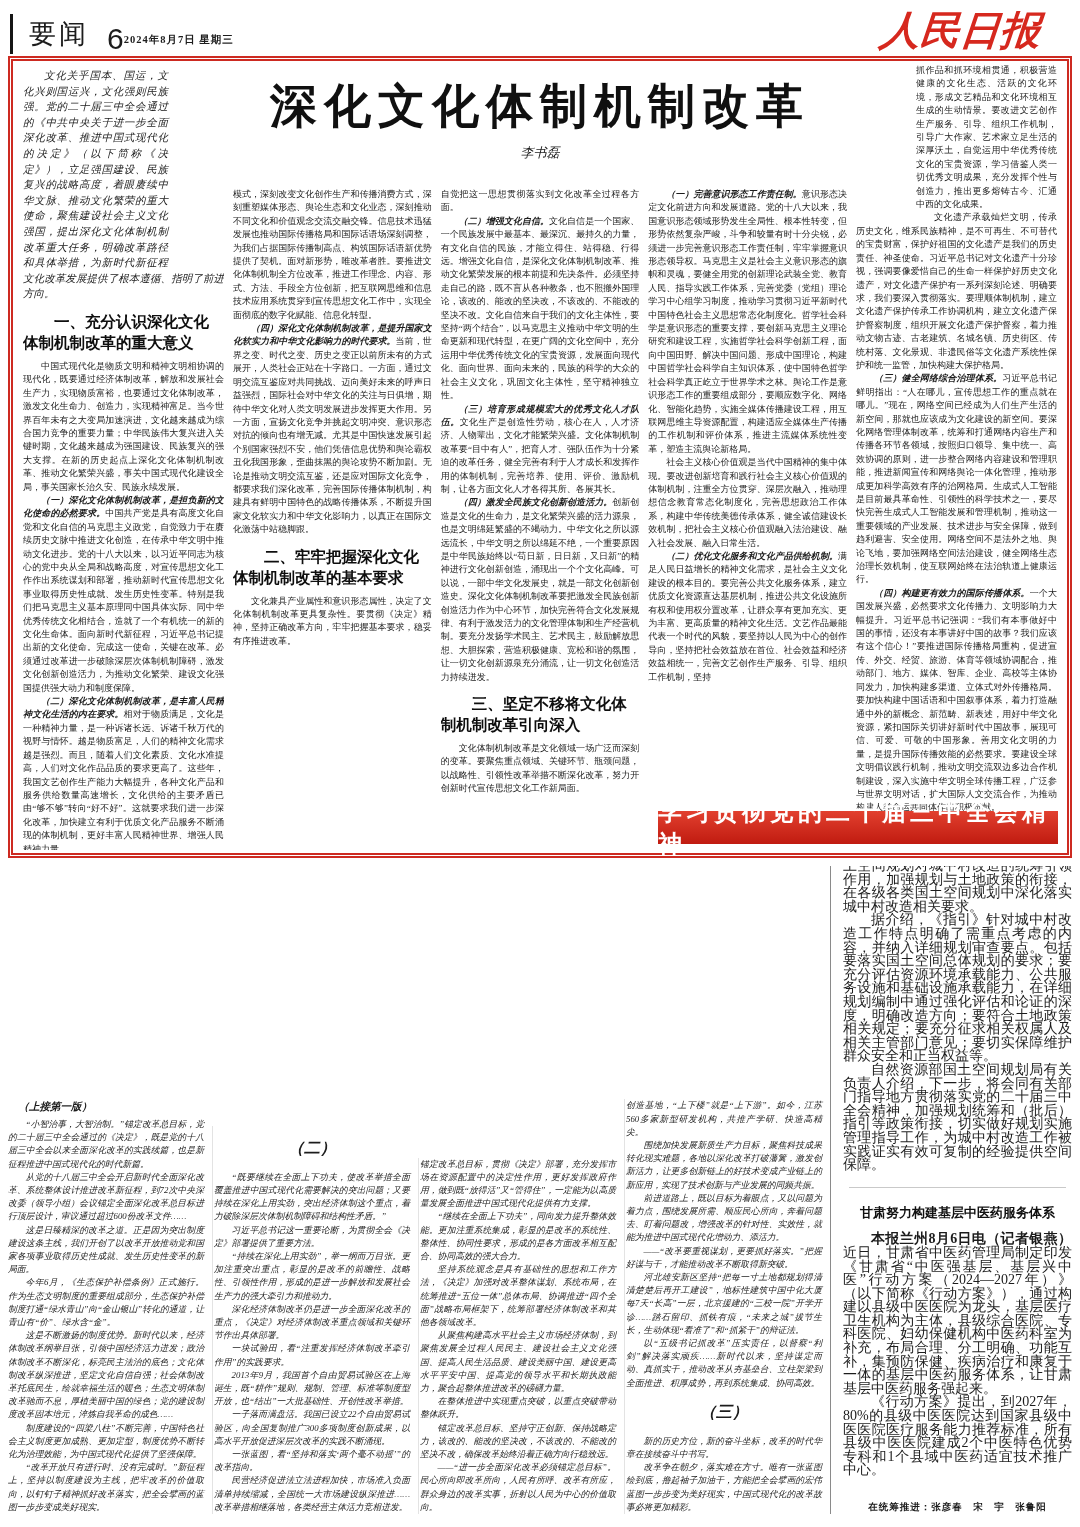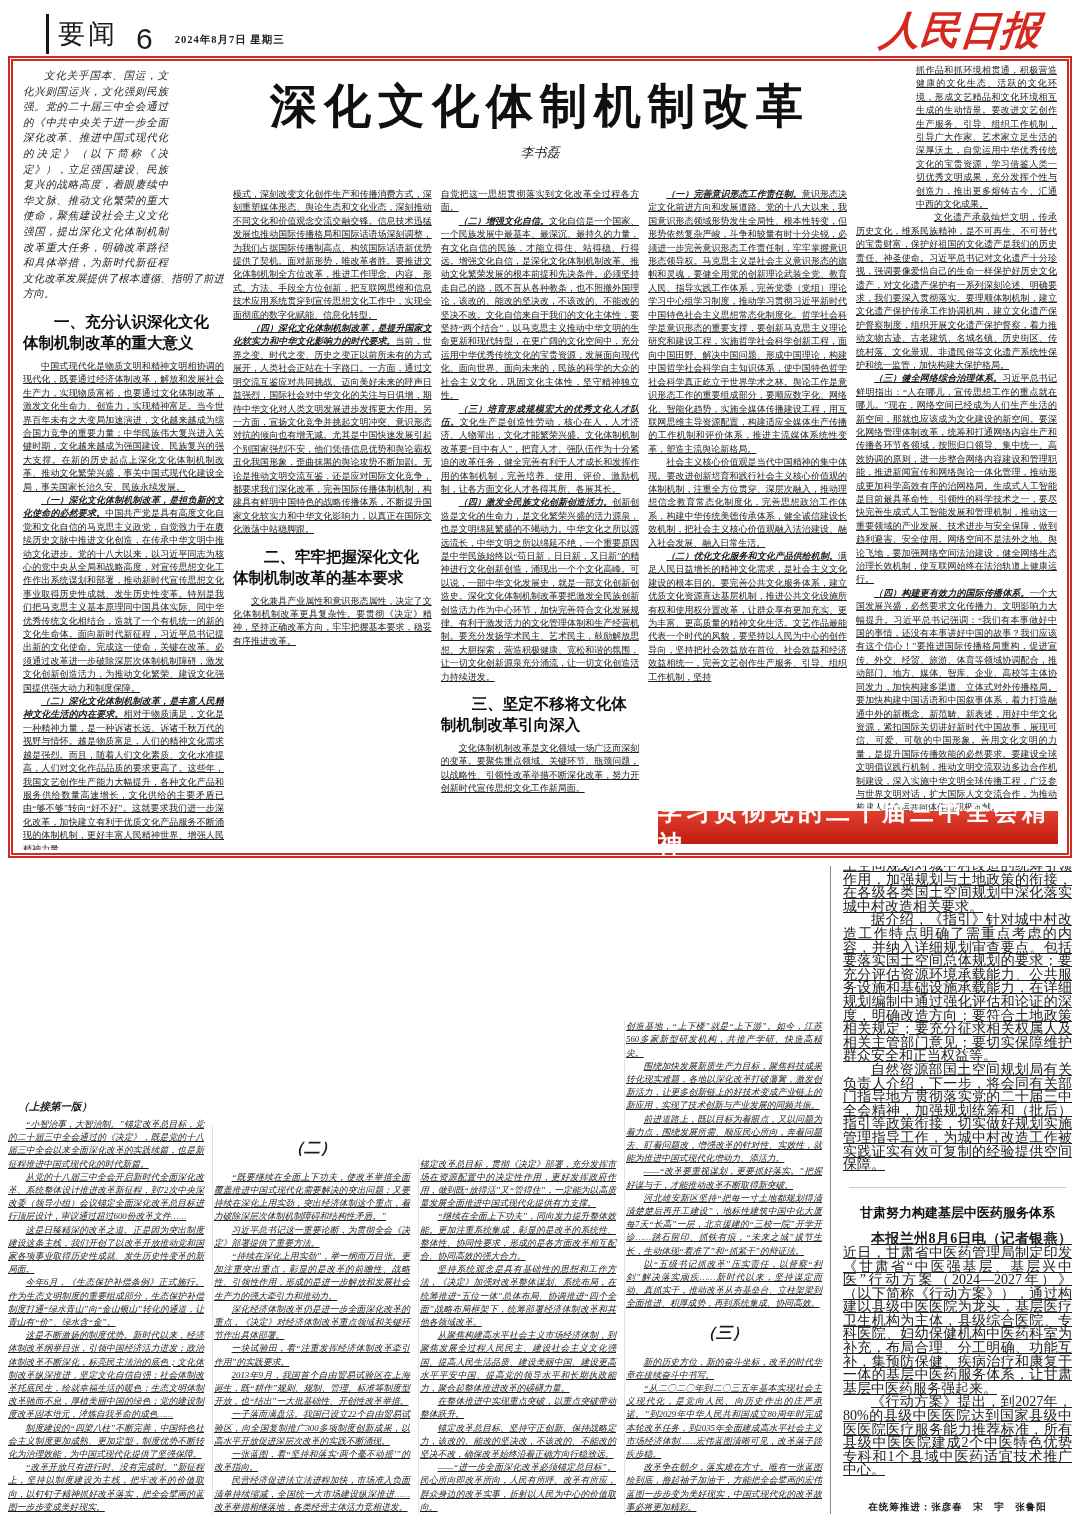--- a/index.html
+++ b/index.html
@@ -3,39 +3,39 @@
 <meta charset="utf-8">
 <style>
   html,body{margin:0;padding:0;background:#f2f2f2;}
   .page{width:1080px;height:1527px;position:relative;background:#fff;margin:0 auto;
         font-family:"Liberation Serif","DejaVu Serif",serif;color:#1c1c1c;overflow:hidden;
         outline:1px solid #ddd;}
   
   .masthead{height:56px;display:flex;justify-content:space-between;align-items:flex-end;
             padding:6px 14px 2px 10px;box-sizing:border-box;}
   .mh-left{display:flex;align-items:flex-end;}
-  .section-name{border-left:3px solid #161616;padding:2px 2px 2px 9px;font-size:27px;
-                font-family:"Liberation Sans","DejaVu Sans",sans-serif;font-weight:500;letter-spacing:3px;margin-left:36px;}
+  .section-name{border-left:3px solid #161616;padding:2px 2px 2px 16px;font-size:27px;
+                font-family:"Liberation Sans","DejaVu Sans",sans-serif;font-weight:500;letter-spacing:3px;}
   .page-num{font-size:30px;font-family:"Liberation Sans","DejaVu Sans",sans-serif;font-weight:400;
             margin-left:16px;line-height:1;}
-  .mh-date{font-size:10.5px;font-weight:bold;margin-left:22px;padding-bottom:7px;letter-spacing:1px;}
+  .mh-date{font-size:10.5px;font-weight:bold;padding-bottom:7px;letter-spacing:1px;}
   .paper-logo{font-size:40px;line-height:1;color:#d6281e;font-weight:bold;font-style:italic;
               font-family:"DejaVu Serif",serif;transform:skewX(-5deg);padding:0 26px 4px 0;}
   
   .main-box{position:relative;margin:0 8px;height:802px;border:5px double #cd2a21;
             box-sizing:border-box;display:flex;gap:9px;padding:3px 10px;background:#fff;}
   .col{flex:0 0 auto;width:201px;overflow:hidden;text-align:justify;}
   .mid{flex:1 1 auto;display:flex;flex-direction:column;overflow:hidden;}
   .headline{text-align:center;height:124px;box-sizing:border-box;padding-top:16px;}
   .main-title{margin:0;font-family:"Liberation Sans","DejaVu Sans",sans-serif;font-weight:900;
               font-size:47px;line-height:1.1;letter-spacing:7px;color:#101010;}
   .author{font-size:13px;margin-top:12px;font-style:italic;}
   .mid-cols{flex:1;display:flex;gap:9px;overflow:hidden;}
   .mid-cols .col{width:calc((100% - 18px)/3);}
-  .body-p{margin:0;text-indent:2em;font-size:9px;line-height:13.4px;text-decoration:underline;}
+  .body-p{margin:0;text-indent:2em;font-size:9px;line-height:13.4px;}
   .noind{text-indent:0;}
   .lede{margin:4px 0 5px;text-indent:2em;font-size:10.5px;line-height:15.6px;font-style:italic;}
   .plead{font-weight:bold;font-style:italic;}
   .sec-head{font-family:"Liberation Sans","DejaVu Sans",sans-serif;font-weight:800;font-size:15.5px;
             line-height:21px;margin:9px 0 7px;text-indent:2em;text-align:left;color:#0e0e0e;}
   .notch-r{float:right;width:56px;height:198px;}
   .notch-l{float:left;width:60px;height:150px;}
   .banner{position:absolute;right:9px;bottom:9px;width:400px;height:33px;
           background:linear-gradient(#e2402f,#c01b10);color:#fff;
           font-family:Liberation Sans, sans-serif;font-weight:800;font-size:24px;
@@ -151,21 +151,20 @@
       </div>
     <div class="bcol">
         <p class="body-p noind">创造基地，“上下楼”就是“上下游”。如今，江苏560多家新型研发机构，共推产学研、快造高精尖。</p>
         <p class="body-p">围绕加快发展新质生产力目标，聚焦科技成果转化现实难题，各地以深化改革打破藩篱，激发创新活力，让更多创新链上的好技术变成产业链上的新应用，实现了技术创新与产业发展的同频共振。</p>
         <p class="body-p">前进道路上，既以目标为着眼点，又以问题为着力点，围绕发展所需、顺应民心所向，奔着问题去、盯着问题改，增强改革的针对性、实效性，就能为推进中国式现代化增动力、添活力。</p>
         <p class="body-p">——“改革要重视谋划，更要抓好落实。”把握好谋与干，才能推动改革不断取得新突破。</p>
         <p class="body-p">河北雄安新区坚持“把每一寸土地都规划得清清楚楚后再开工建设”，地标性建筑中国中化大厦每7天“长高”一层，北京援建的“三校一院”开学开诊……踏石留印、抓铁有痕，“未来之城”拔节生长，生动体现“看准了”和“抓紧干”的辩证法。</p>
         <p class="body-p">以“五级书记抓改革”压实责任，以督察“利剑”解决落实顽疾……新时代以来，坚持谋定而动、真抓实干，推动改革从夯基垒台、立柱架梁到全面推进、积厚成势，再到系统集成、协同高效。</p>
         <div class="head-center">（三）</div>
         <p class="body-p">新的历史方位，新的奋斗坐标，改革的时代华章在接续奋斗中书写。</p>
-        <p class="body-p">“从二〇二〇年到二〇三五年基本实现社会主义现代化，是党向人民、向历史作出的庄严承诺。”到2029年中华人民共和国成立80周年时完成本轮改革任务，到2035年全面建成高水平社会主义市场经济体制……宏伟蓝图清晰可见，改革落子蹄疾步稳。</p>
         <p class="body-p">改革争在朝夕，落实难在方寸。唯有一张蓝图绘到底，撸起袖子加油干，方能把全会擘画的宏伟蓝图一步步变为美好现实，中国式现代化的改革故事必将更加精彩。</p>
       </div>
     <aside class="news-col">
       <article>
         <h2 class="news-title">城中村改造国土空间规划政策指引发布</h2>
         <div class="news-body">
             <p class="body-p"><b class="plead">本报北京8月6日电（记者常钦）</b>日前，自然资源部办公厅印发《城中村改造国土空间规划政策指引》（以下简称《指引》），要求充分发挥国土空间规划对城中村改造的统筹引领作用，加强规划与土地政策的衔接，在各级各类国土空间规划中深化落实城中村改造相关要求。</p>
             <p class="body-p">据介绍，《指引》针对城中村改造工作特点明确了需重点考虑的内容，并纳入详细规划审查要点。包括要落实国土空间总体规划的要求；要充分评估资源环境承载能力、公共服务设施和基础设施承载能力，在详细规划编制中通过强化评估和论证的深度，明确改造方向；要符合土地政策相关规定；要充分征求相关权属人及相关主管部门意见；要切实保障维护群众安全和正当权益等。</p>
             <p class="body-p">自然资源部国土空间规划局有关负责人介绍，下一步，将会同有关部门指导地方贯彻落实党的二十届三中全会精神，加强规划统筹和（批后）指引等政策衔接，切实做好规划实施管理指导工作，为城中村改造工作被实践证实有效可复制的经验提供空间保障。</p>
           </div>

